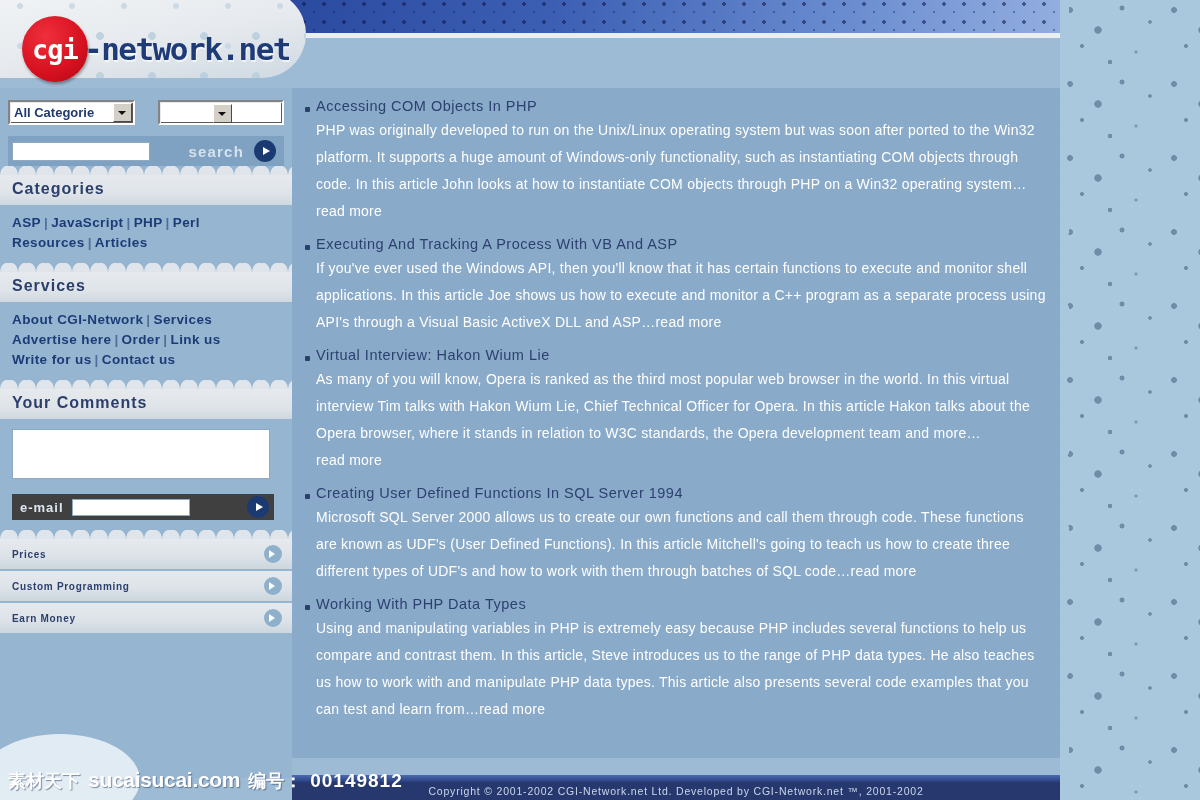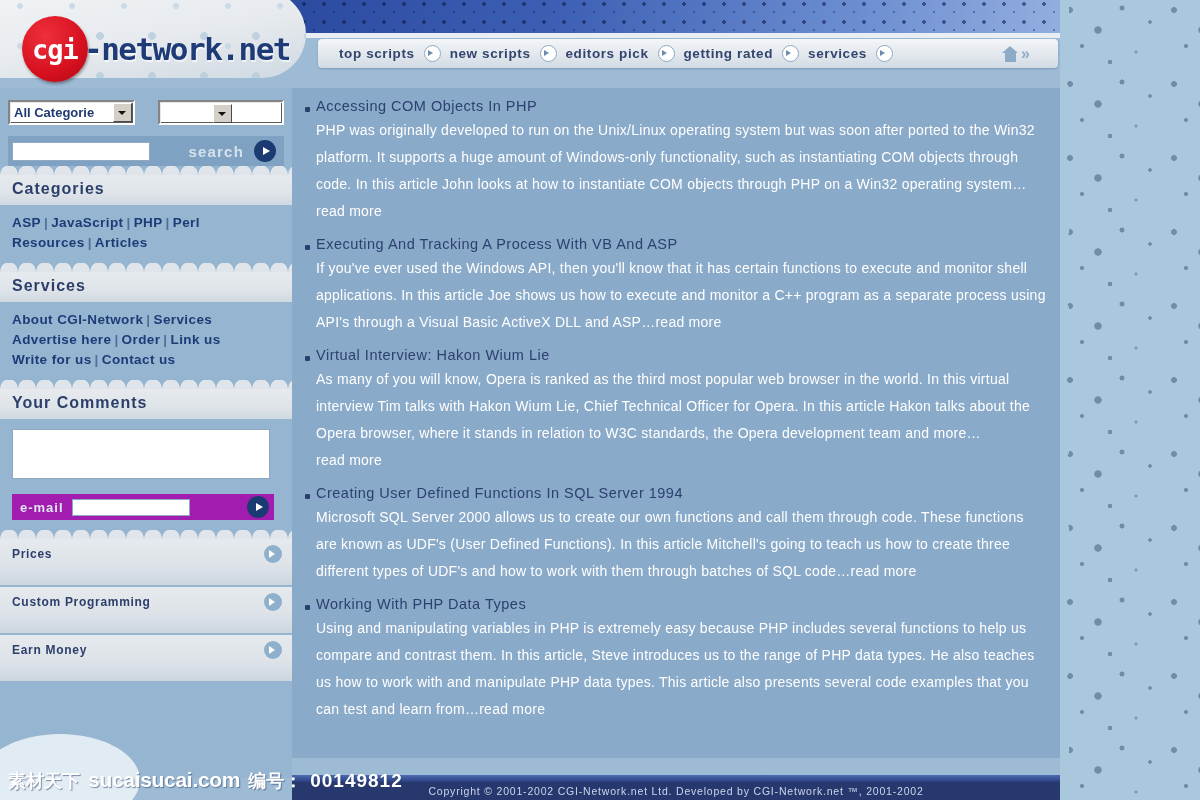--- a/index.html
+++ b/index.html
@@ -303,21 +303,21 @@
     outline: none;
     resize: none;
     font-family: "Liberation Sans", sans-serif;
     font-size: 12px;
     color: #1f3a70;
     box-sizing: border-box;
   }
   .email-row {
     margin-top: 11px;
     width: 262px; height: 26px;
-    background: #a21caf;
+    background: #404040;
     display: flex; align-items: center;
     padding: 0 5px;
     box-sizing: border-box;
   }
   .email-label {
     font-size: 13px; font-weight: bold;
     color: #dde7f0;
     letter-spacing: 1px;
     padding: 0 8px 0 3px;
   }
@@ -332,22 +332,22 @@
   }
   .email-row .arrow-btn { margin-left: auto; }
 
   
   .side-btns { margin-top: 12px; }
   .side-btn {
     height: 30px;
     margin-bottom: 2px;
     background: linear-gradient(180deg, #e6eaee 0%, #dee3e9 55%, #ccd6df 100%);
     display: flex; align-items: center;
-    padding: 0 10px 16px 12px;
-    font-size: 12px;
+    padding: 0 10px 0 12px;
+    font-size: 10px;
     font-weight: bold;
     color: #2c3f6b;
     letter-spacing: .7px;
     cursor: pointer;
   }
   .side-btn .lbl { flex: 1; }
   .circ-arrow {
     width: 18px; height: 18px;
     border-radius: 50%;
     background: #8fb0cc;
@@ -459,36 +459,20 @@
   <div class="header-underline"></div>
 
   <div class="logo-plate">
     <div class="plate-dots"></div>
   </div>
   <div class="logo-wrap">
     <div class="logo-badge">cgi</div>
     <div class="logo-text">-network.net</div>
   </div>
 
-  <div class="navbar">
-    <div class="nav-item">top scripts</div>
-    <div class="nav-sep"></div>
-    <div class="nav-item">new scripts</div>
-    <div class="nav-sep"></div>
-    <div class="nav-item">editors pick</div>
-    <div class="nav-sep"></div>
-    <div class="nav-item">getting rated</div>
-    <div class="nav-sep"></div>
-    <div class="nav-item">services</div>
-    <div class="nav-sep"></div>
-    <div class="nav-home">
-      <span class="home-icon"></span>
-      <span class="home-chev">»</span>
-    </div>
-  </div>
 
   <div class="sidebar">
 
     <div class="search-box">
       <div class="select-row">
         <div class="legacy-select cat">
           <span class="sel-label">All Categorie</span>
           <span class="sel-arrow"></span>
         </div>
         <div class="legacy-select mode">

